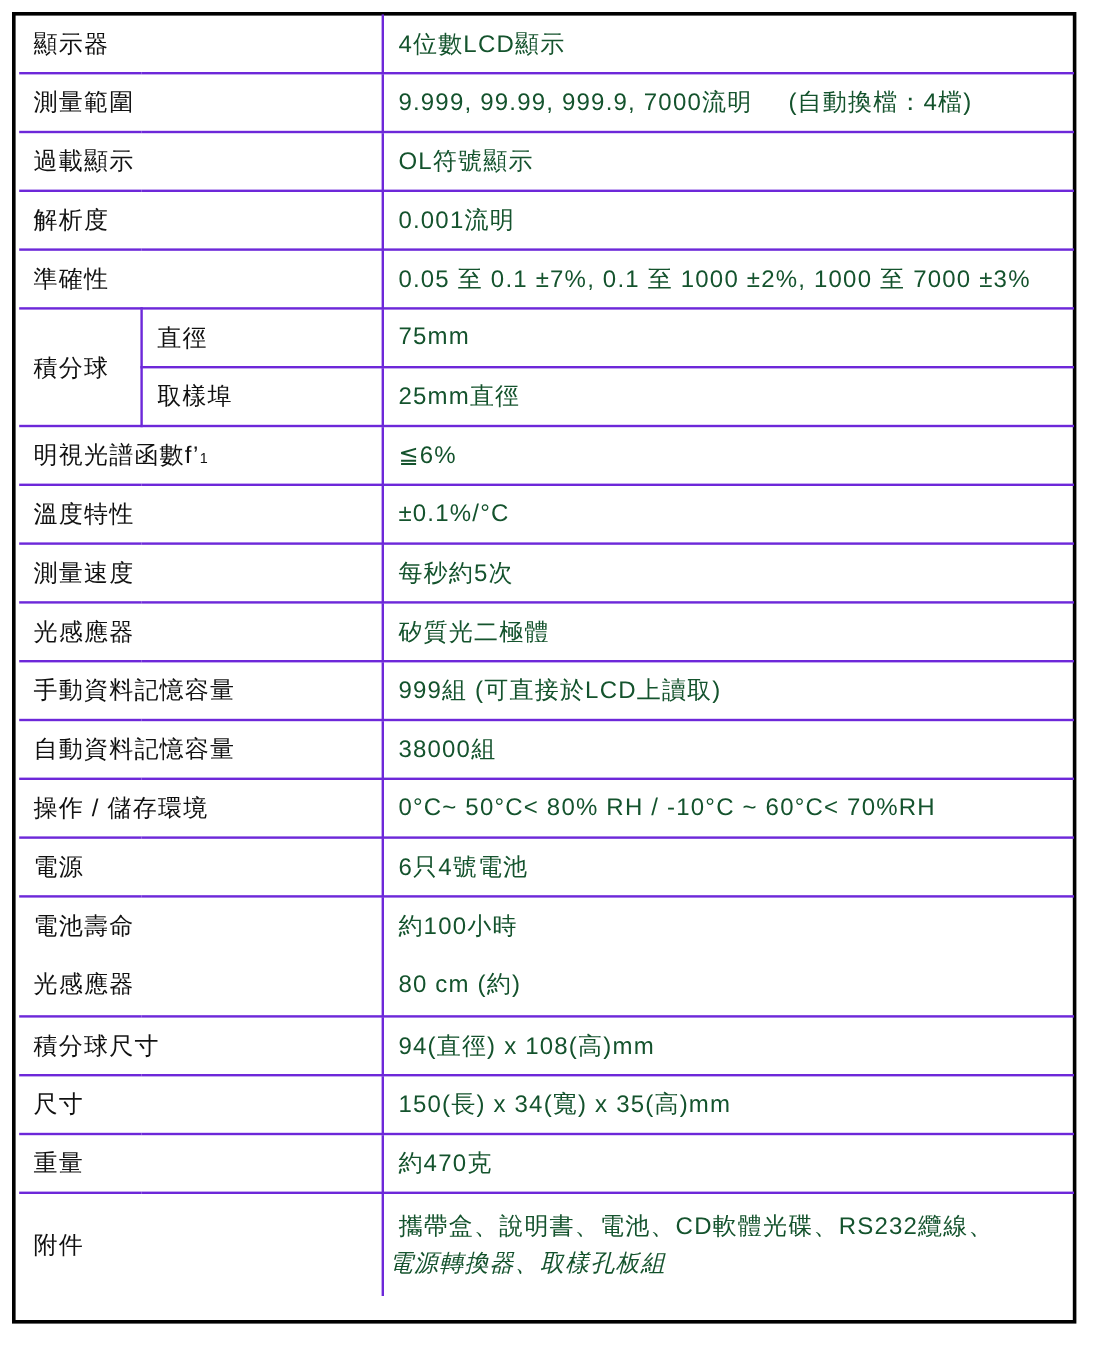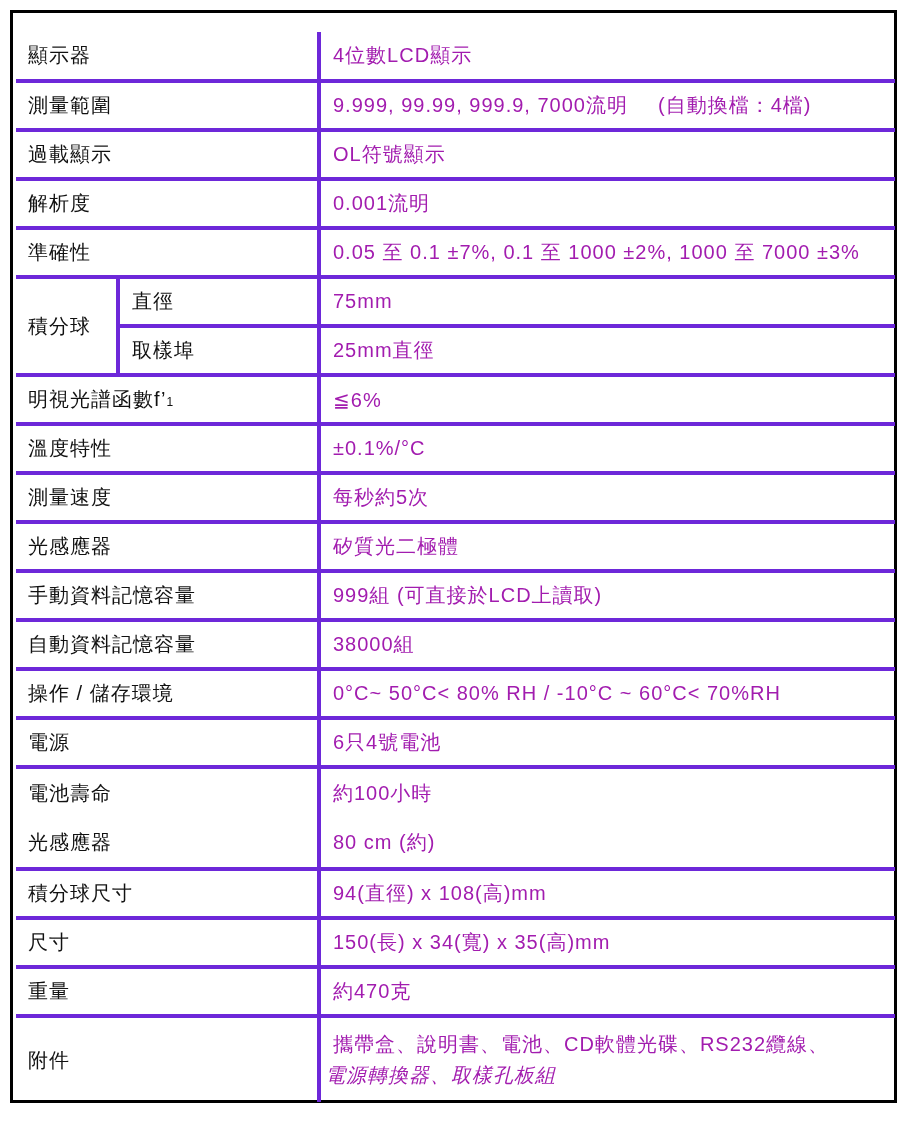--- a/index.html
+++ b/index.html
@@ -1,30 +1,30 @@
 <!DOCTYPE html>
 <html><head>
 <meta charset="utf-8">
 <style>
   html, body { margin: 0; padding: 0; background: #ffffff; }
   body { width: 921px; height: 1121px; position: relative; overflow: hidden;
          font-family: "Liberation Sans", "DejaVu Sans", sans-serif; color: #000; }
   .frame { position: absolute; left: 10px; top: 10px; width: 887px; height: 1093px;
            border: 3px solid #000; box-sizing: border-box; }
-  table.spec { position: absolute; left: 16px; top: 32px; width: 879px;
+  table.spec { position: absolute; left: 16px; top: 12px; width: 879px;
                border-collapse: collapse; table-layout: fixed; }
-  table.spec td { border: 4px solid #6d28d9; padding: 0 0 0 12px; font-size: 20px;
+  table.spec td { border: 2px solid #6d28d9; padding: 0 0 0 12px; font-size: 20px;
                   letter-spacing: 1px; vertical-align: middle; height: 49px;
                   box-sizing: border-box; white-space: nowrap; }
   table.spec tr:first-child td { border-top: none; }
   table.spec td.first { border-left: none; }
   table.spec td.last { border-right: none; }
   table.spec tr.lastrow td { border-bottom: none; }
   td.label { color: #111; }
-  td.value { color: #a21caf; margin-left: 12px; }
+  td.value { color: #14532d; margin-left: 12px; }
   .c1 { width: 102px; }
   .c2 { width: 201px; }
   .c3 { width: 576px; }
   .stack div { height: 49px; line-height: 49px; }
   .acc { line-height: 31px; padding-top: 4px !important; padding-bottom: 4px !important; }
   .acc div:nth-child(2) { margin-left: -8px; font-style: italic; }
   .sub { font-size: 12px; }
   .spaced { margin-left: 30px; text-align: right; }
 </style>
 </head>

